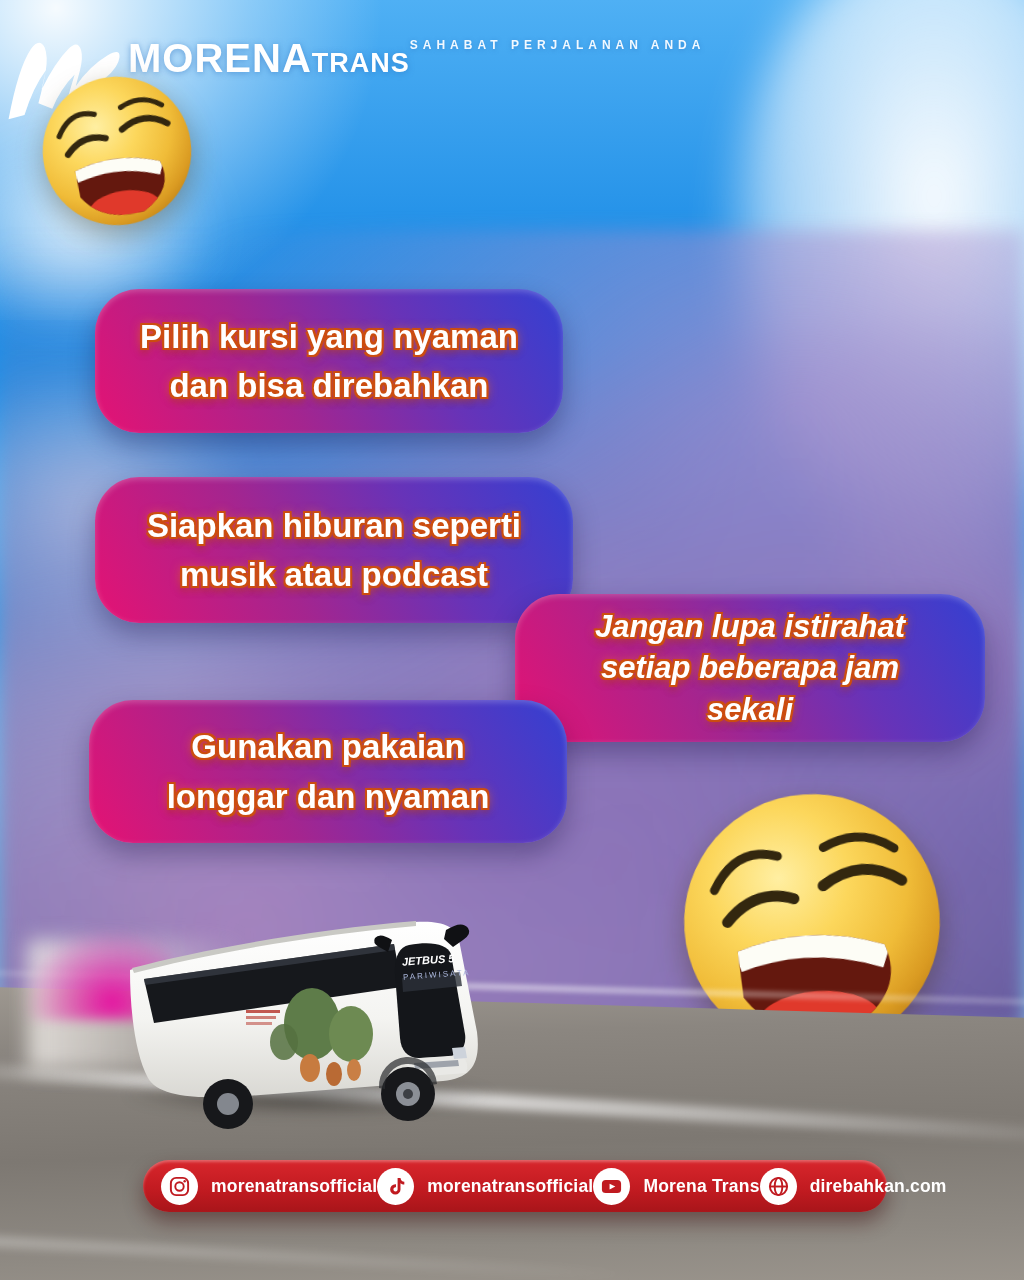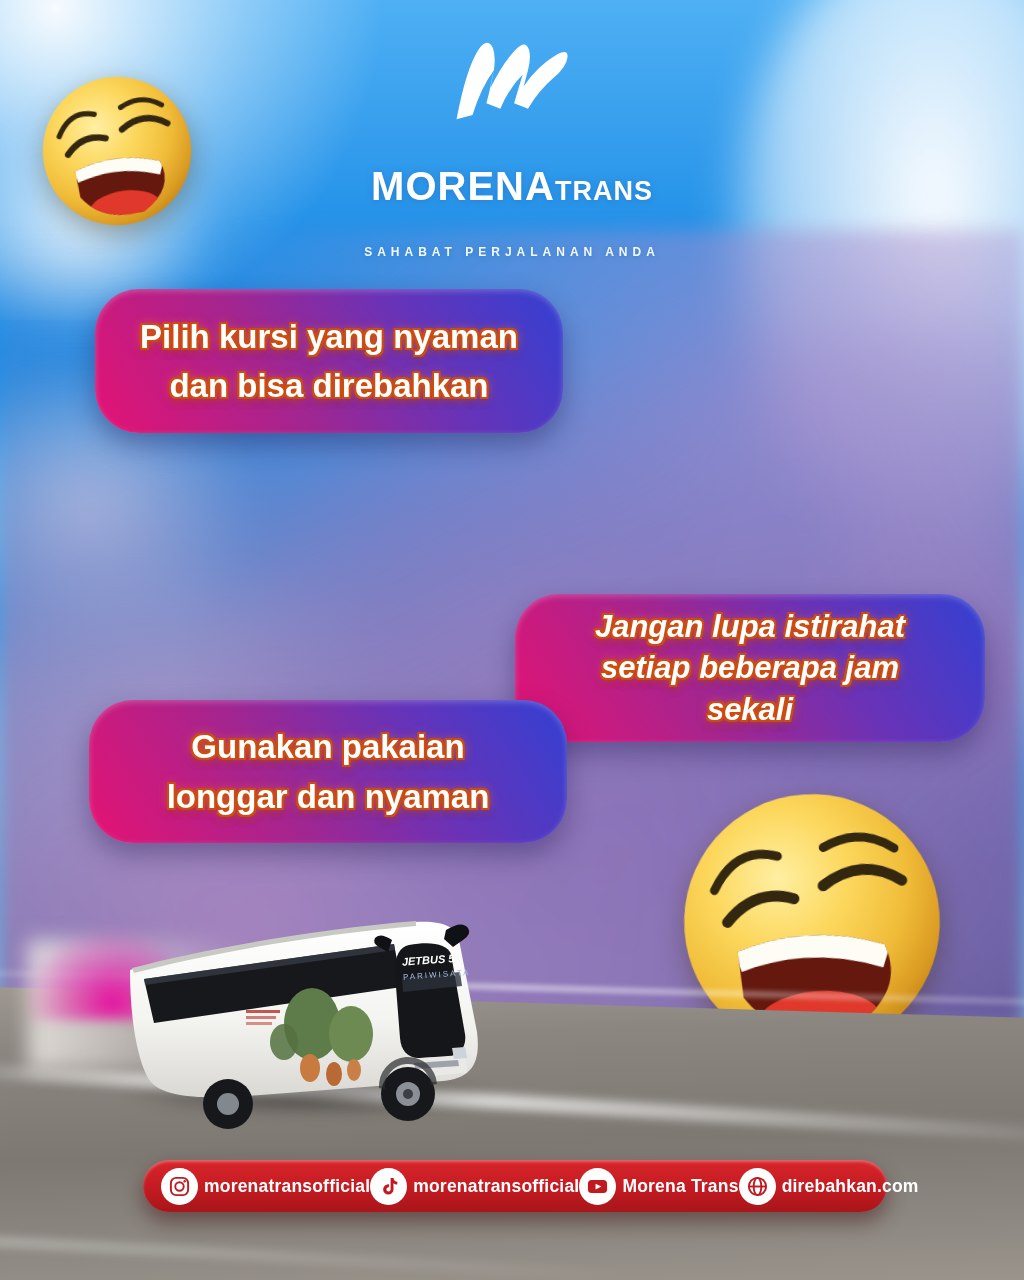--- a/index.html
+++ b/index.html
@@ -40,21 +40,21 @@
   .curb{position:absolute;left:-20px;top:984px;width:1070px;height:7px;z-index:7;
     transform:rotate(1.6deg);filter:blur(2px);opacity:.55;
     background:linear-gradient(90deg,rgba(255,255,255,.2),rgba(255,255,255,.8),rgba(255,255,255,.3));}
   .lane{position:absolute;left:-60px;top:1096px;width:1180px;height:15px;z-index:7;
     transform:rotate(3.4deg);filter:blur(4px);
     background:linear-gradient(90deg,rgba(255,255,255,0),rgba(255,255,255,.9) 28%,rgba(255,255,255,.45) 65%,rgba(255,255,255,0));}
   .lane2{position:absolute;left:-60px;top:1252px;width:700px;height:10px;z-index:7;
     transform:rotate(3deg);filter:blur(5px);opacity:.5;
     background:linear-gradient(90deg,rgba(255,255,255,.7),rgba(255,255,255,0));}
   
-  .brand{position:absolute;left:0;top:34px;width:100%;z-index:10;display:flex;flex-direction:column;align-items:center;gap:32px;}
+  .brand{position:absolute;left:0;top:34px;width:100%;z-index:10;display:flex;flex-direction:row;}
   .brand svg{width:128px;height:96px;display:block;}
   .wordmark{margin-top:2px;color:#fff;display:flex;align-items:baseline;letter-spacing:1px;
     text-shadow:0 1px 6px rgba(40,110,190,.55);}
   .wordmark .big{font-size:40px;font-weight:bold;}
   .wordmark .small{font-size:27px;font-weight:bold;}
   .tagline{margin-top:4px;color:#f2f9ff;font-size:12px;font-weight:bold;letter-spacing:5px;
     text-shadow:0 1px 4px rgba(40,110,190,.5);}
   
   .tip{position:absolute;z-index:10;border-radius:44px;display:flex;align-items:center;justify-content:center;
     background:linear-gradient(58deg,#e51273 0%,#a4258f 38%,#6733b8 68%,#3340d2 100%);
@@ -82,21 +82,21 @@
   .speed{position:absolute;left:28px;top:940px;width:220px;height:130px;z-index:8;filter:blur(10px);
     background:linear-gradient(90deg, rgba(236,232,228,.85), rgba(236,232,228,0));}
   .blob{position:absolute;left:22px;top:928px;width:150px;height:92px;z-index:8;filter:blur(6px);
     background:radial-gradient(ellipse at 60% 80%, #e512a0, rgba(229,18,160,0) 70%);}
   
   .footer{position:absolute;left:143px;top:1160px;width:744px;height:52px;z-index:12;
     border-radius:27px;display:flex;align-items:center;justify-content:space-between;
     padding:0 18px;box-sizing:border-box;
     background:linear-gradient(180deg,#d8262c 0%,#c01a20 60%,#a8151a 100%);
     box-shadow:0 10px 20px rgba(60,10,10,.45), inset 0 2px 3px rgba(255,255,255,.3);}
-  .social{display:flex;align-items:center;gap:6px;}
+  .social{display:flex;align-items:center;gap:13px;}
   .badge{width:37px;height:37px;border-radius:50%;background:#fff;display:flex;align-items:center;justify-content:center;flex:0 0 auto;}
   .badge svg{width:23px;height:23px;display:block;}
   .social span{color:#fff;font-size:17.5px;font-weight:bold;letter-spacing:.2px;white-space:nowrap;}
 </style>
 </head>
 <body>
 
 <div class="poster">
 
   <div class="flare"></div>
@@ -154,20 +154,24 @@
       <span class="big">MORENA</span>
         <span class="small">TRANS</span>
     </div>
     <div class="tagline">SAHABAT PERJALANAN ANDA</div>
   </div>
 
   <div class="tip t1">
       <p>Pilih kursi yang nyaman
 dan bisa direbahkan</p>
     </div>
+  <div class="tip t3">
+      <p>Siapkan hiburan seperti
+musik atau podcast</p>
+    </div>
   <div class="tip t4">
       <p>Jangan lupa istirahat
 setiap beberapa jam
 sekali</p>
     </div>
   <div class="tip t5">
       <p>Gunakan pakaian
 longgar dan nyaman</p>
     </div>
 

